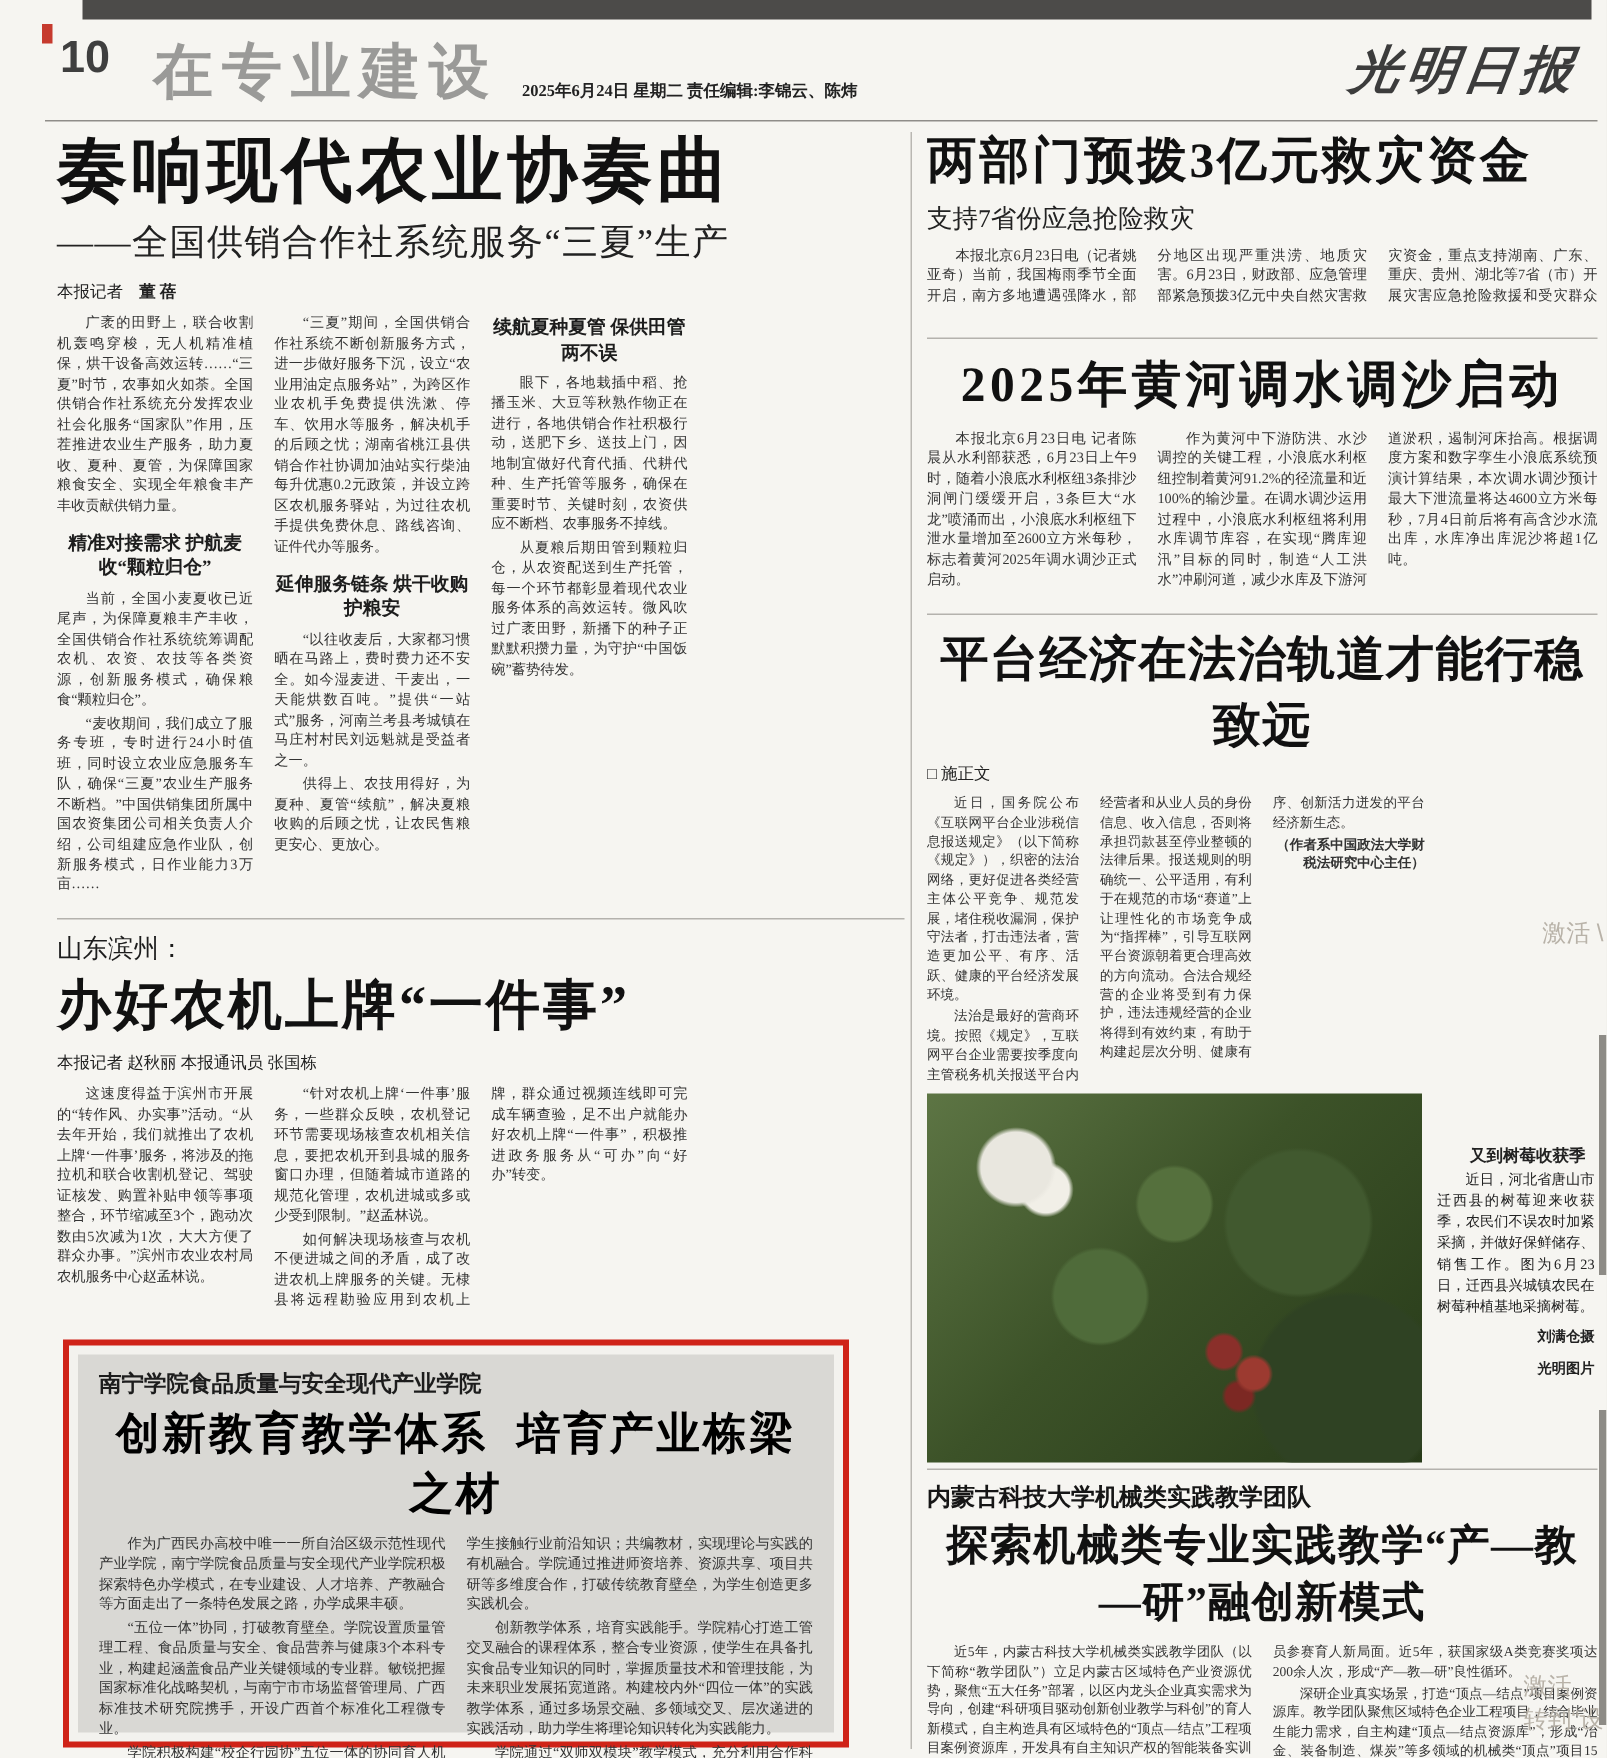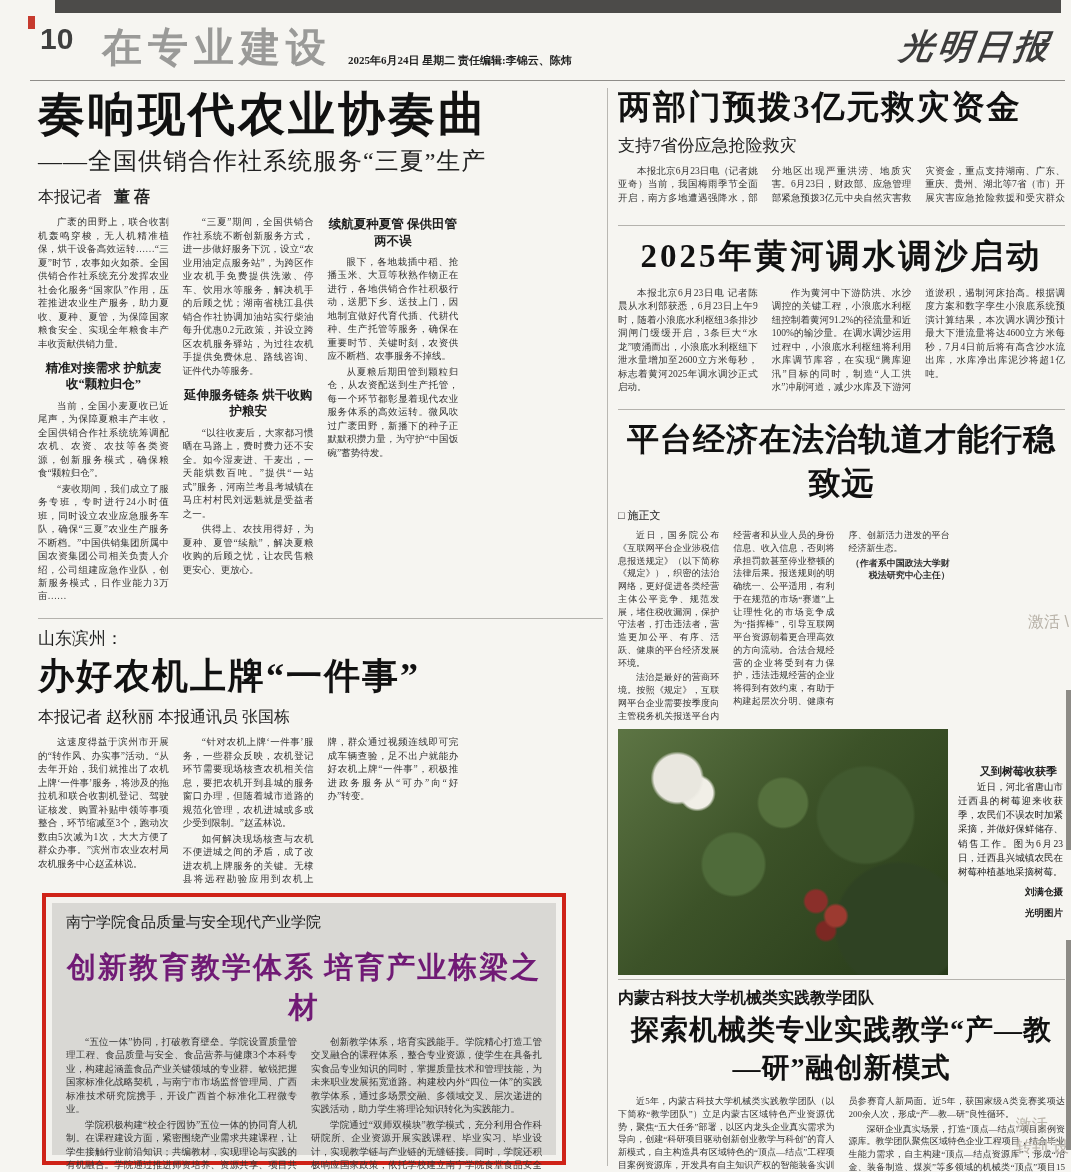--- a/index.html
+++ b/index.html
@@ -21,21 +21,21 @@
                 font-style:italic; transform:skewX(-8deg); letter-spacing:4px; }
   .header-rule { position:absolute; left:30px; top:80px; width:1035px; height:0;
                  border-top:1.5px solid #8f8d89; }
 
   
   .cols { column-gap:14px; column-fill:auto; text-align:justify; font-size:9.5px;
           line-height:1.42; color:#333; overflow:hidden; }
   .cols p { margin:0 0 2px 0; text-indent:2em; }
   .cols p.sub { text-indent:0; text-align:center; font-weight:bold; font-size:12.5px;
                 line-height:1.3; margin:9px 0 7px; color:#1d1d1d; }
-  .byline { font-size:16px; color:#222; margin:4px 0 8px; }
+  .byline { font-size:11px; color:#222; margin:4px 0 8px; }
   .byline b { margin-left:8px; }
   .hrule { border:none; border-top:1px solid #b4b2ad; margin:0; }
 
   
   .left-region  { position:absolute; left:38px; top:88px; width:565px; }
   .vdivider { position:absolute; left:607px; top:88px; width:0; height:1078px; border-left:1px solid #b9b7b2; }
   .right-region { position:absolute; left:618px; top:85px; width:447px; }
 
   .main-headline { font-size:47px; font-weight:bold; color:#111; letter-spacing:3px;
                    margin:2px 0 6px; line-height:1.05; }
@@ -46,23 +46,23 @@
 
   .kicker { font-size:17px; color:#1d1d1d; margin:2px 0 2px; }
   .bz-headline { font-size:36px; font-weight:bold; color:#111; letter-spacing:2px; margin:0 0 6px; }
   .bz-body { height:158px; column-count:4; }
 
   
   .red-box { position:absolute; left:42px; top:893px; width:524px; height:272px;
              border:4px solid #cf2318; background:#f3f2ee; }
   .gray-panel { position:absolute; left:6px; top:6px; right:6px; bottom:6px;
                 background:#d9d8d4; padding:8px 14px 6px; }
-  .nn-kicker { font-size:15px; font-weight:normal; color:#1c1c1c; margin:2px 0 16px; }
-  .nn-headline { font-size:29px; font-weight:bold; color:#701a75; text-align:center;
-                 letter-spacing:2px; margin:0 0 8px; }
+  .nn-kicker { font-size:15px; font-weight:bold; color:#1c1c1c; margin:2px 0 4px; }
+  .nn-headline { font-size:29px; font-weight:bold; color:#000000; text-align:center;
+                 letter-spacing:2px; margin:0 0 8px;font-family:Liberation Mono, monospace; }
   .nn-body { height:168px; column-count:2; font-size:9.5px; }
 
   
   .r1-headline { font-size:33px; font-weight:bold; color:#111; letter-spacing:2px; margin:0 0 4px; }
   .r1-dek { font-size:17px; color:#222; margin:0 0 8px; }
   .r1-body { height:52px; column-count:3; }
 
   .r2-headline { font-size:33px; font-weight:bold; color:#111; letter-spacing:3px;
                  text-align:center; margin:8px 0 8px; }
   .r2-body { height:116px; column-count:3; }
@@ -158,20 +158,21 @@
         <p>如何解决现场核查与农机不便进城之间的矛盾，成了改进农机上牌服务的关键。无棣县将远程勘验应用到农机上牌，群众通过视频连线即可完成车辆查验，足不出户就能办好农机上牌“一件事”，积极推进政务服务从“可办”向“好办”转变。</p>
       </div>
     </article>
   </div>
 
   <div class="red-box">
     <div class="gray-panel">
       <div class="nn-kicker">南宁学院食品质量与安全现代产业学院</div>
       <h2 class="nn-headline">创新教育教学体系  培育产业栋梁之材</h2>
       <div class="cols nn-body">
+        <p>作为广西民办高校中唯一一所自治区级示范性现代产业学院，南宁学院食品质量与安全现代产业学院积极探索特色办学模式，在专业建设、人才培养、产教融合等方面走出了一条特色发展之路，办学成果丰硕。</p>
         <p>“五位一体”协同，打破教育壁垒。学院设置质量管理工程、食品质量与安全、食品营养与健康3个本科专业，构建起涵盖食品产业关键领域的专业群。敏锐把握国家标准化战略契机，与南宁市市场监督管理局、广西标准技术研究院携手，开设广西首个标准化工程微专业。</p>
         <p>学院积极构建“校企行园协”五位一体的协同育人机制。在课程建设方面，紧密围绕产业需求共建课程，让学生接触行业前沿知识；共编教材，实现理论与实践的有机融合。学院通过推进师资培养、资源共享、项目共研等多维度合作，打破传统教育壁垒，为学生创造更多实践机会。</p>
         <p>创新教学体系，培育实践能手。学院精心打造工管交叉融合的课程体系，整合专业资源，使学生在具备扎实食品专业知识的同时，掌握质量技术和管理技能，为未来职业发展拓宽道路。构建校内外“四位一体”的实践教学体系，通过多场景交融、多领域交叉、层次递进的实践活动，助力学生将理论知识转化为实践能力。</p>
         <p>学院通过“双师双模块”教学模式，充分利用合作科研院所、企业资源开展实践课程、毕业实习、毕业设计，实现教学链与产业链的无缝链接。同时，学院还积极响应国家政策，依托学校建立南宁学院食堂食品安全检测中心。师生团队深度参与其中，对食材的农药残留、兽药残留进行重点检测，开展食堂饭菜油盐摄入监测，为师生提供科学膳食指导。</p>
 
       </div>
     </div>
   </div>
 
   <div class="right-region">

